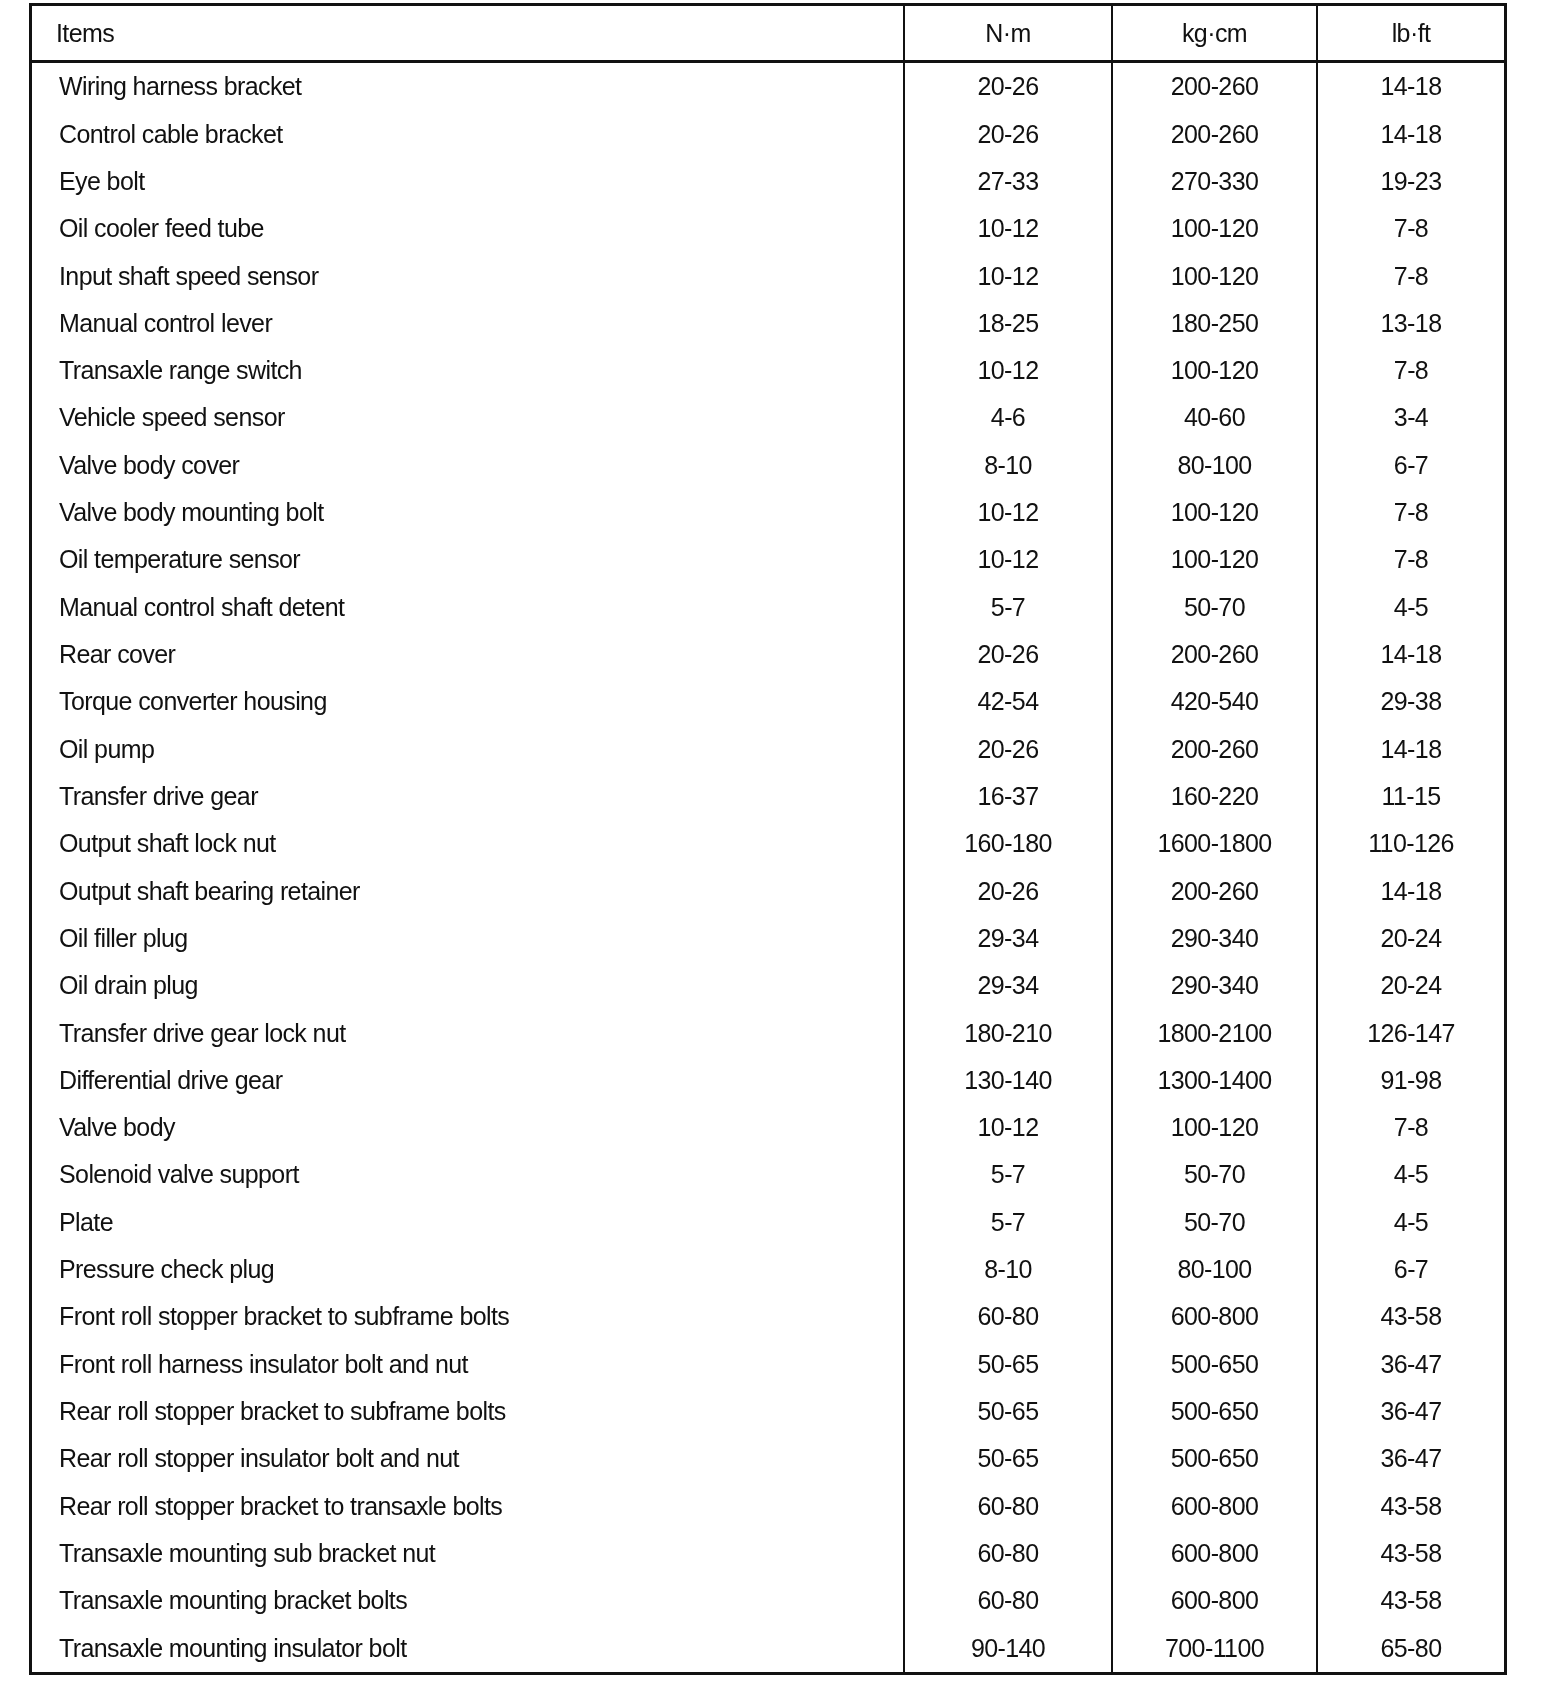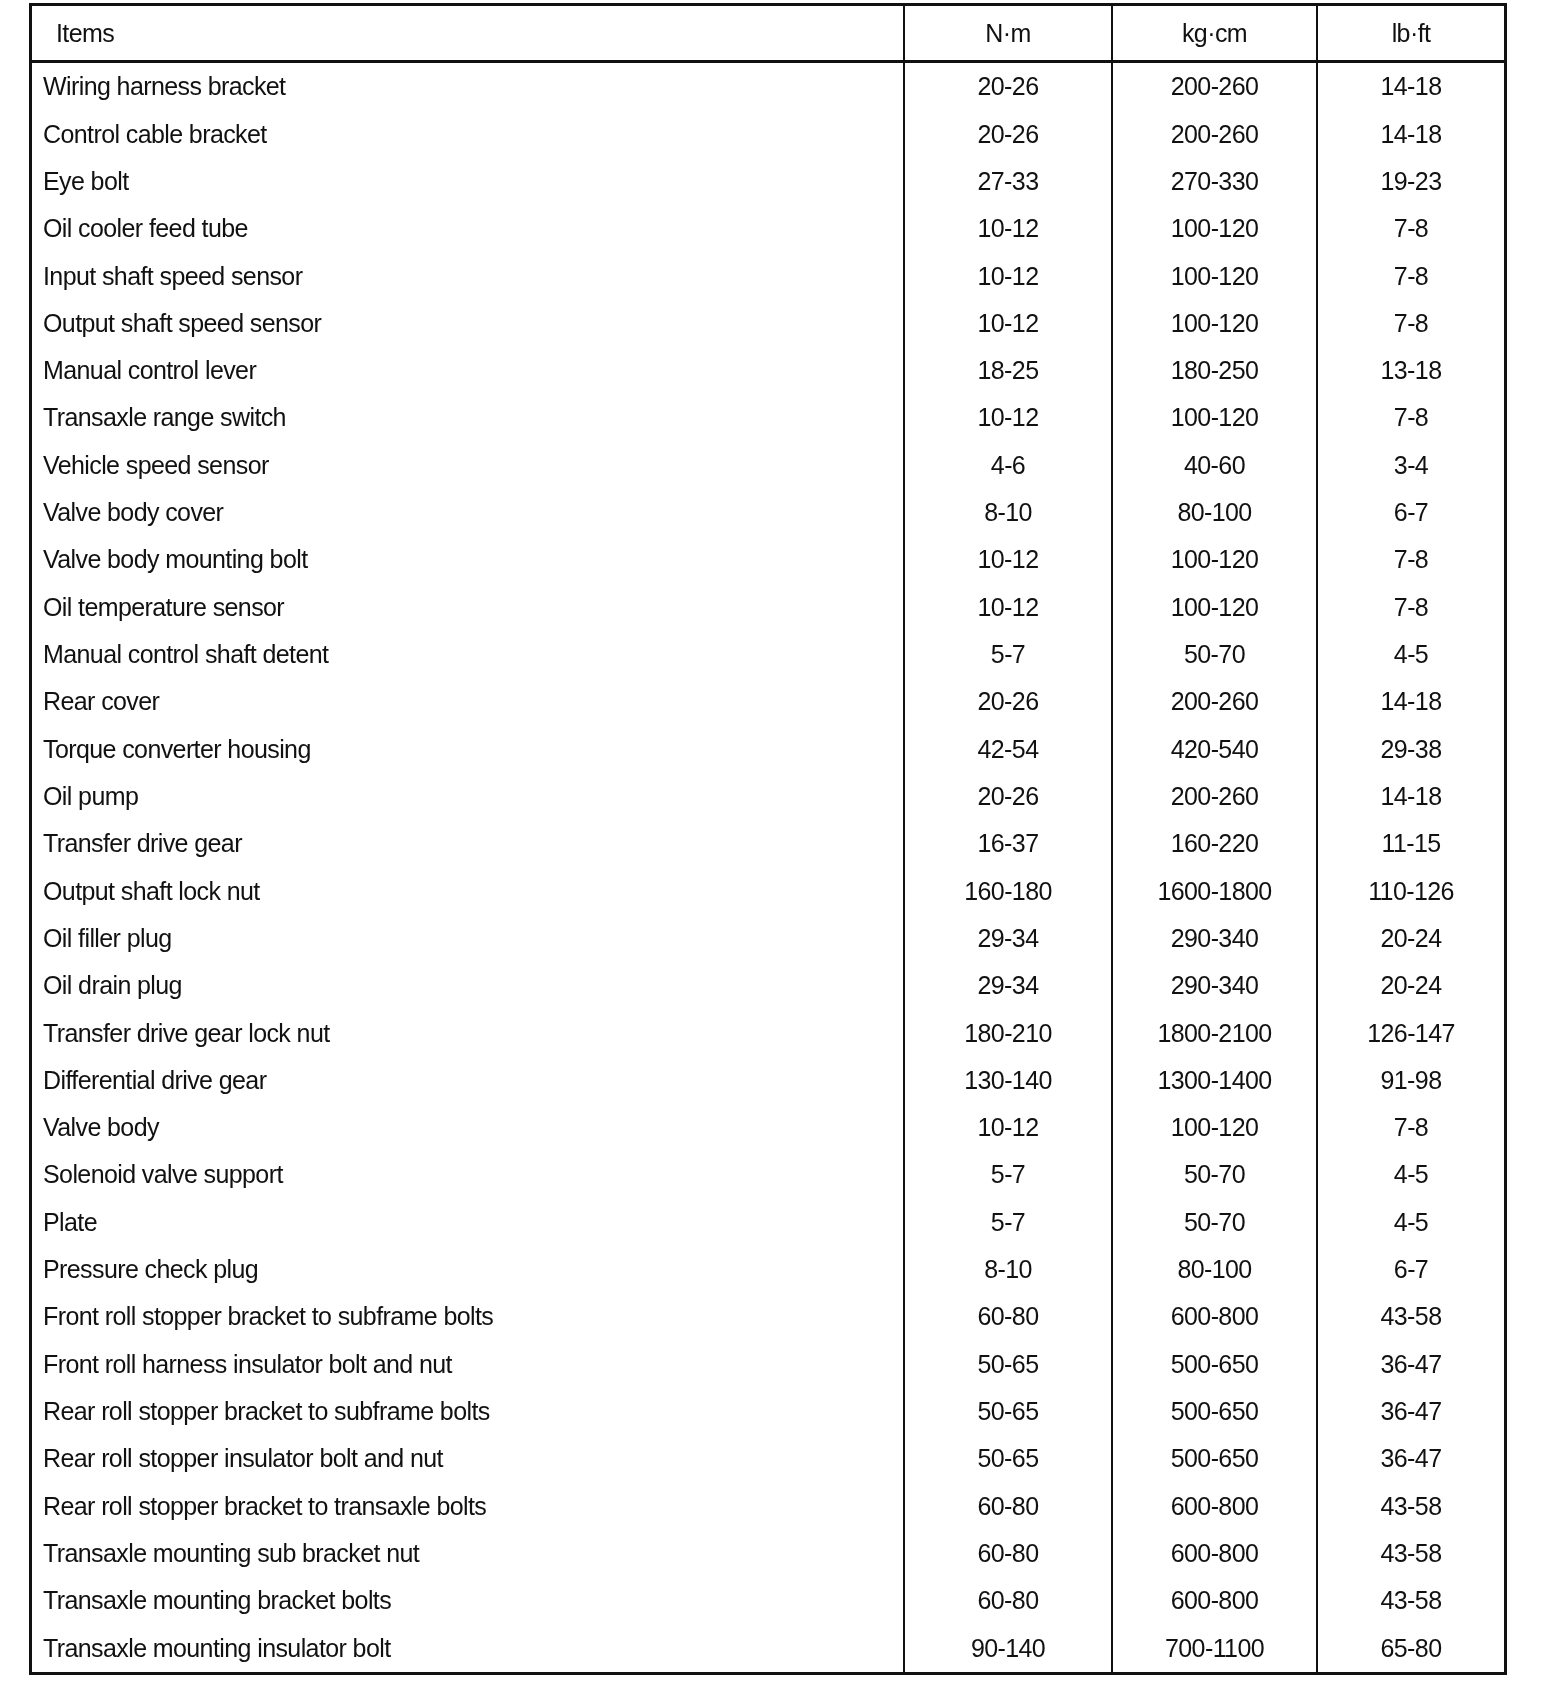--- a/index.html
+++ b/index.html
@@ -5,21 +5,21 @@
   html, body { margin: 0; padding: 0; background: #ffffff; }
   body { width: 1568px; height: 1690px; position: relative; font-family: "Liberation Sans", sans-serif; color: #111; }
   .frame {
     position: absolute; left: 29px; top: 3px; width: 1478px; height: 1672px;
     border: 3px solid #111; box-sizing: border-box;
   }
   table { border-collapse: collapse; width: 100%; height: 100%; table-layout: fixed; }
   th, td { font-weight: normal; font-size: 25px; letter-spacing: -0.6px; padding: 0; }
   th { height: 54px; border-bottom: 3px solid #111; }
   td { height: 44.5px; }
-  .c-item { text-align: left; padding-left: 11px; width: 847px; }
+  .c-item { text-align: left; padding-left: 27px; width: 847px; }
   .c-val { text-align: center; border-left: 2px solid #111; }
   .c-nm { width: 206px; margin-left: 43px; }
   .c-kg { width: 203px; }
   th.c-item { padding-left: 24px; }
 </style>
 </head>
 <body>
 
 <div class="frame">
   <table>
@@ -56,26 +56,20 @@
           <td class="c-val c-kg">100-120</td>
           <td class="c-val">7-8</td>
         </tr>
         <tr>
           <td class="c-item">Input shaft speed sensor</td>
           <td class="c-val c-nm">10-12</td>
           <td class="c-val c-kg">100-120</td>
           <td class="c-val">7-8</td>
         </tr>
         <tr>
-          <td class="c-item">Output shaft speed sensor</td>
-          <td class="c-val c-nm">10-12</td>
-          <td class="c-val c-kg">100-120</td>
-          <td class="c-val">7-8</td>
-        </tr>
-        <tr>
           <td class="c-item">Manual control lever</td>
           <td class="c-val c-nm">18-25</td>
           <td class="c-val c-kg">180-250</td>
           <td class="c-val">13-18</td>
         </tr>
         <tr>
           <td class="c-item">Transaxle range switch</td>
           <td class="c-val c-nm">10-12</td>
           <td class="c-val c-kg">100-120</td>
           <td class="c-val">7-8</td>
@@ -132,20 +126,26 @@
           <td class="c-item">Transfer drive gear</td>
           <td class="c-val c-nm">16-37</td>
           <td class="c-val c-kg">160-220</td>
           <td class="c-val">11-15</td>
         </tr>
         <tr>
           <td class="c-item">Output shaft lock nut</td>
           <td class="c-val c-nm">160-180</td>
           <td class="c-val c-kg">1600-1800</td>
           <td class="c-val">110-126</td>
+        </tr>
+        <tr>
+          <td class="c-item">Output shaft bearing retainer</td>
+          <td class="c-val c-nm">20-26</td>
+          <td class="c-val c-kg">200-260</td>
+          <td class="c-val">14-18</td>
         </tr>
         <tr>
           <td class="c-item">Oil filler plug</td>
           <td class="c-val c-nm">29-34</td>
           <td class="c-val c-kg">290-340</td>
           <td class="c-val">20-24</td>
         </tr>
         <tr>
           <td class="c-item">Oil drain plug</td>
           <td class="c-val c-nm">29-34</td>

